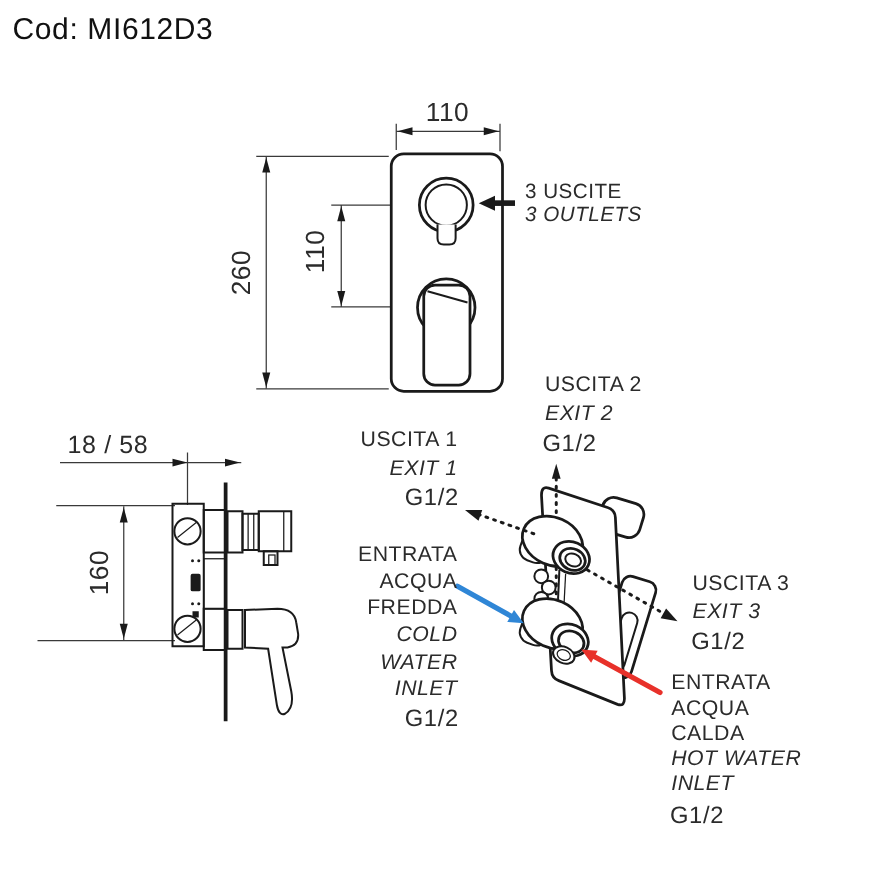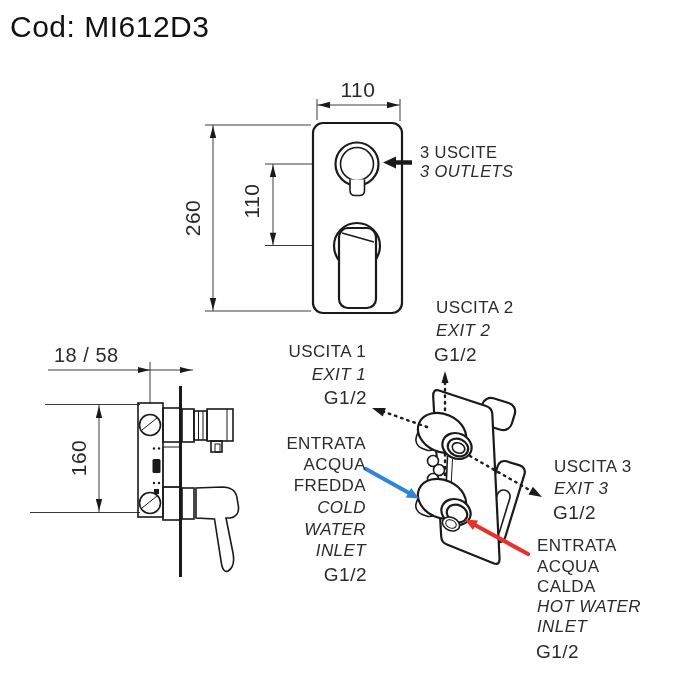--- a/index.html
+++ b/index.html
@@ -1,18 +1,18 @@
 <!DOCTYPE html>
 <html><head>
 <meta charset="utf-8">
 <style>
   html,body{margin:0;padding:0;background:#fff;}
   #canvas{position:relative;width:700px;height:700px;background:#fff;overflow:hidden;
           font-family:"Liberation Sans",sans-serif;}
-  #title{position:absolute;left:10px;top:10px;font-size:30px;color:#111;letter-spacing:0.5px;}
+  #title{position:absolute;left:10px;top:10px;font-size:24px;color:#111;letter-spacing:0.5px;}
   svg{position:absolute;left:0;top:0;}
   svg text{font-family:"Liberation Sans",sans-serif;fill:#2b2b2b;}
   .t16{font-size:16.5px;letter-spacing:0.4px;}
   .t17{font-size:17px;letter-spacing:0.4px;}
   .t19{font-size:19px;letter-spacing:0.5px;}
   .t20{font-size:20px;letter-spacing:0.5px;}
   .t21{font-size:21px;letter-spacing:0.5px;}
   .it{font-style:italic;}
   .mid{text-anchor:middle;}
   .end{text-anchor:end;}

